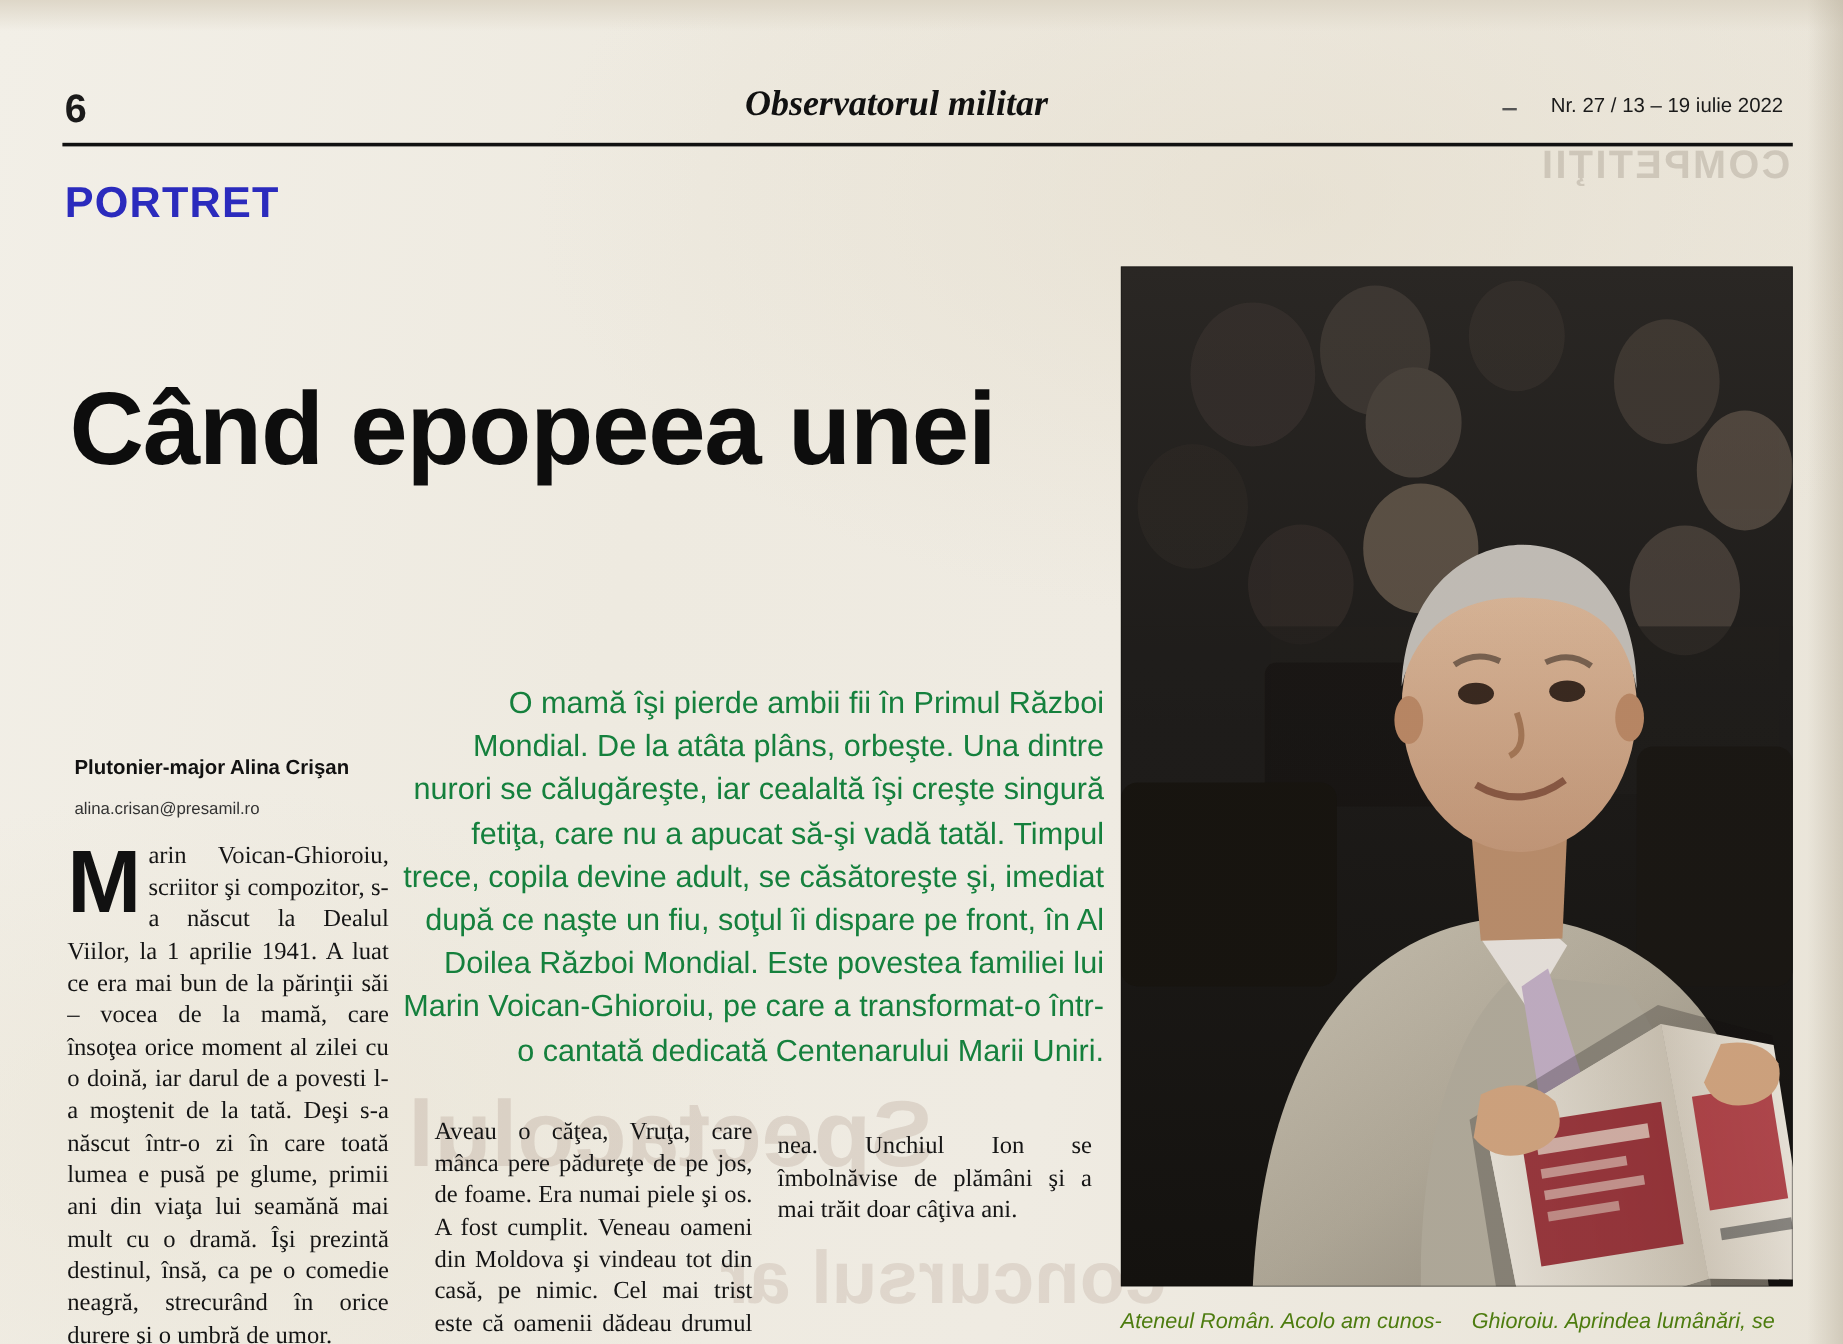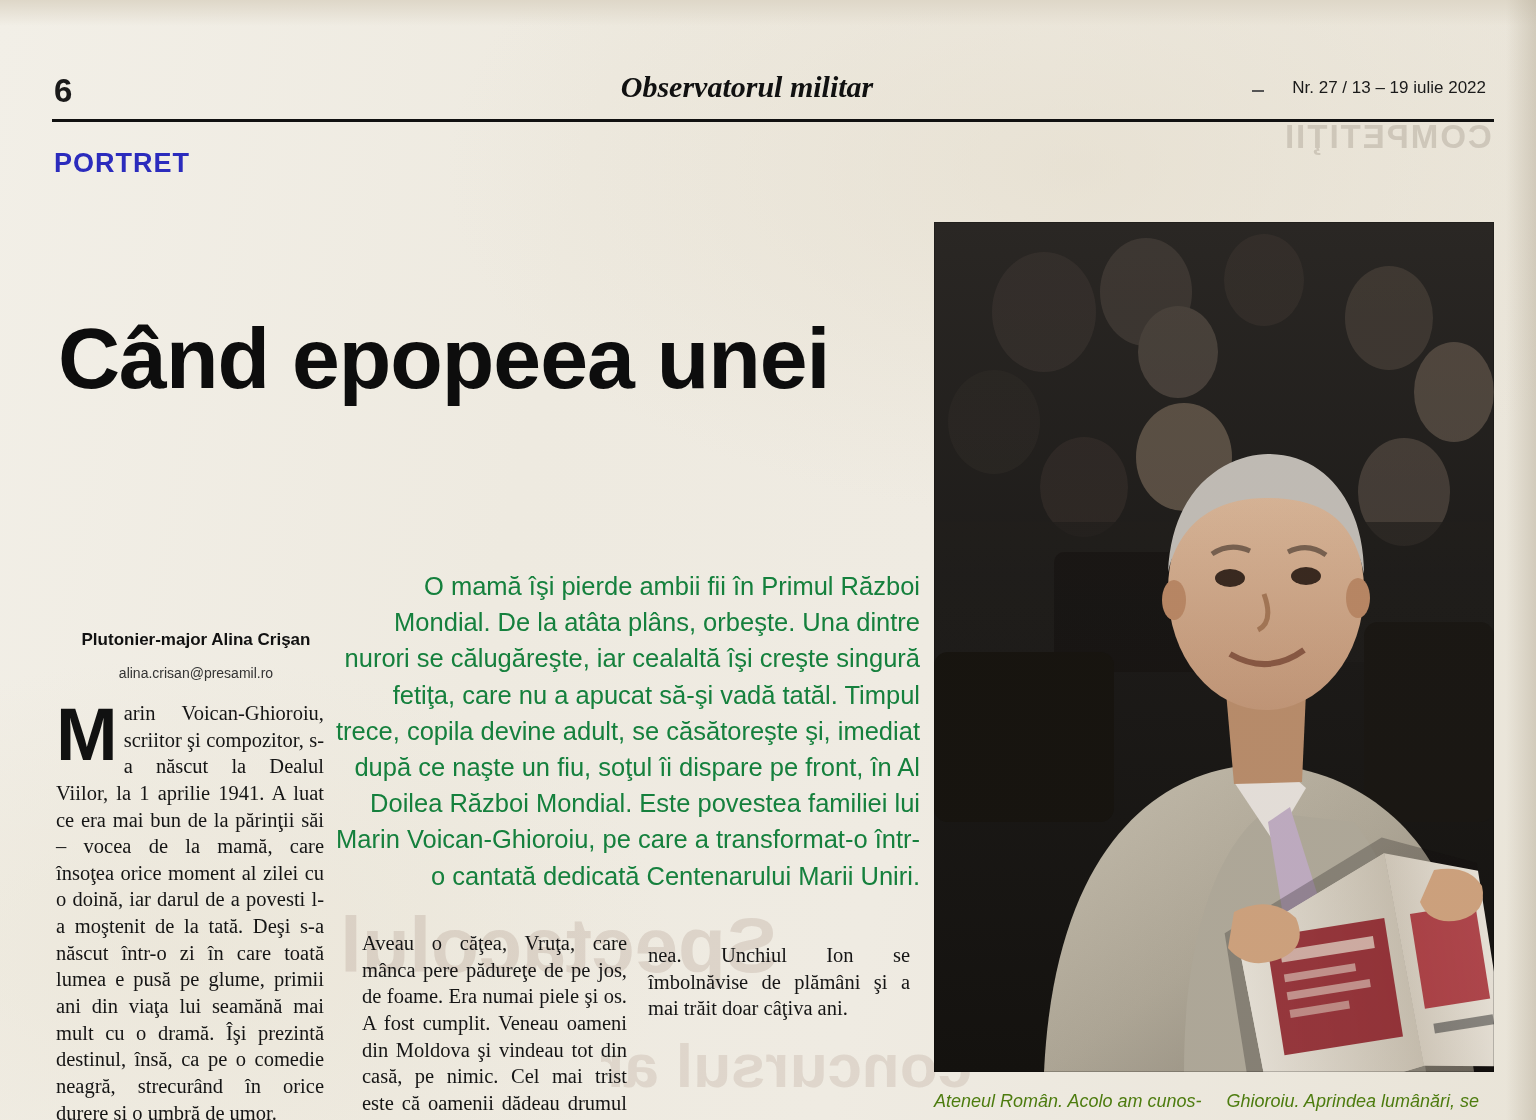--- a/index.html
+++ b/index.html
@@ -110,21 +110,21 @@
     background: #111;
   }
 
   
   .section-label {
     position: absolute;
     left: 54px;
     top: 148px;
     font-family: "Liberation Sans", sans-serif;
     font-weight: bold;
-    font-size: 27px;
+    font-size: 36px;
     letter-spacing: 1px;
     color: #2b2bbd;
   }
 
   
   .headline {
     position: absolute;
     left: 58px;
     top: 252px;
     width: 880px;
@@ -136,21 +136,21 @@
     color: #0d0d0d;
   }
   .headline .l2 { display: block; }
 
   
   .byline {
     position: absolute;
     left: 62px;
     top: 630px;
     width: 268px;
-    text-align: center;
+    text-align: left;
   }
   .byline-name {
     font-family: "Liberation Sans", sans-serif;
     font-weight: bold;
     font-size: 17px;
     color: #111;
   }
   .byline-mail {
     font-family: "Liberation Sans", sans-serif;
     font-size: 14px;

